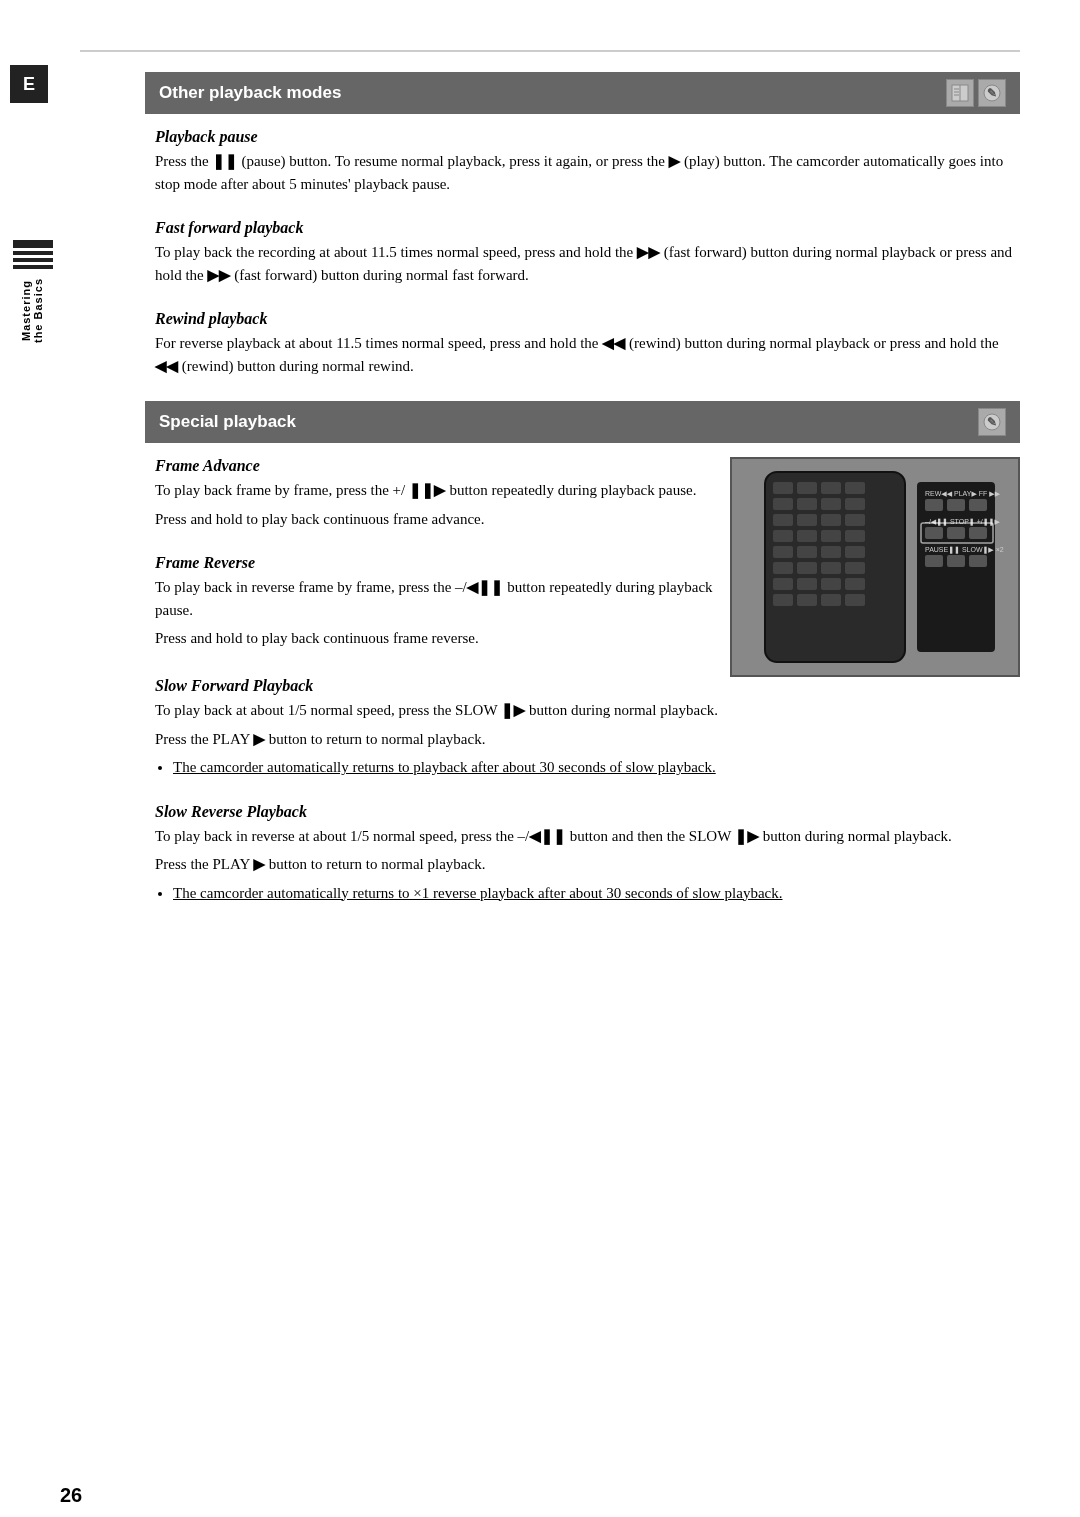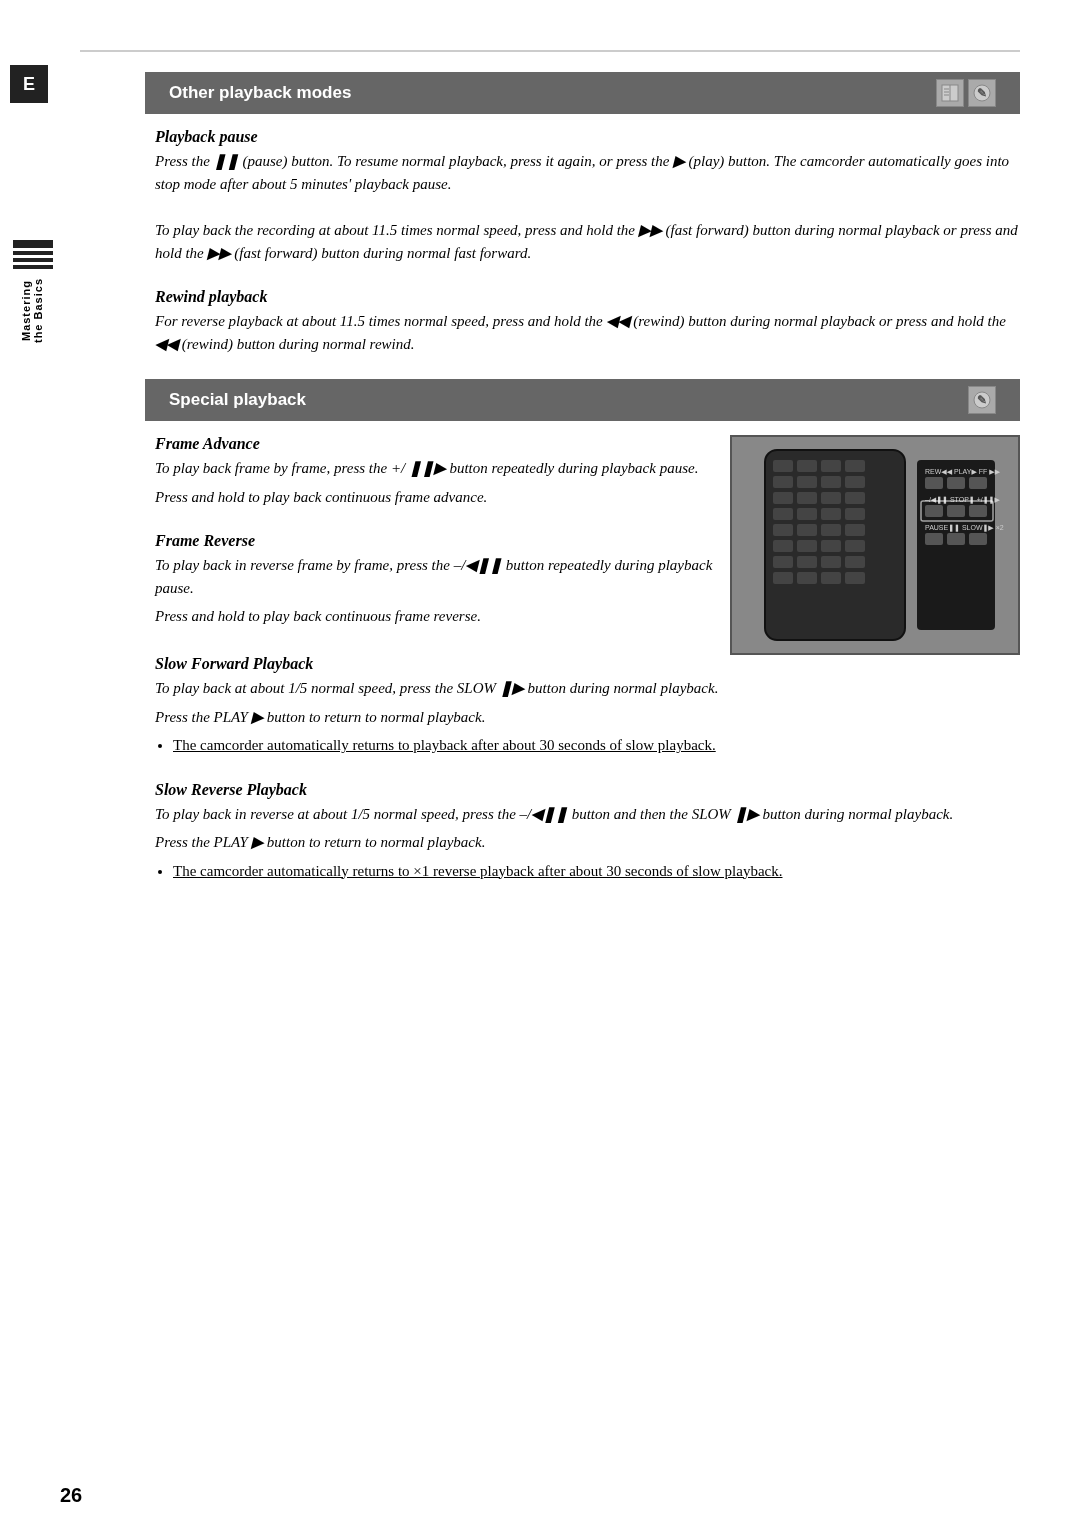--- a/index.html
+++ b/index.html
@@ -84,21 +84,21 @@
       color: #000;
     }
 
     
     .section-header {
       background: #666;
       color: #fff;
       font-family: Arial, sans-serif;
       font-weight: bold;
       font-size: 17px;
-      padding: 7px 24px;
+      padding: 7px 14px;
       margin-bottom: 14px;
       display: flex;
       align-items: center;
       justify-content: space-between;
       position: relative;
     }
 
     .section-header-icons {
       display: flex;
       gap: 4px;
@@ -126,21 +126,20 @@
       font-size: 16px;
       font-weight: bold;
       margin-bottom: 4px;
       font-style: italic;
     }
 
     .content-section p {
       font-size: 15px;
       line-height: 1.5;
       margin-bottom: 6px;
-      font-style: italic;
     }
 
     .content-section ul {
       margin-left: 18px;
       margin-top: 4px;
       text-decoration: underline;
     }
 
     .content-section ul li {
       font-size: 15px;
@@ -259,20 +258,21 @@
       <div class="content-section">
         <h3>Playback pause</h3>
         <p>
           Press the <span class="btn-sym">❚❚</span> (pause) button. To resume normal playback, press it again, or press
           the <span class="btn-sym">▶</span> (play) button. The camcorder automatically goes into stop mode after about
           5 minutes' playback pause.
         </p>
       </div>
 
       <div class="content-section">
+        <h3>Fast forward playback</h3>
         <p>
           To play back the recording at about 11.5 times normal speed, press and hold the
           <span class="btn-sym">▶▶</span> (fast forward) button during normal playback or press and hold the <span class="btn-sym">▶▶</span> (fast
           forward) button during normal fast forward.
         </p>
       </div>
 
       <div class="content-section">
         <h3>Rewind playback</h3>
         <p>

